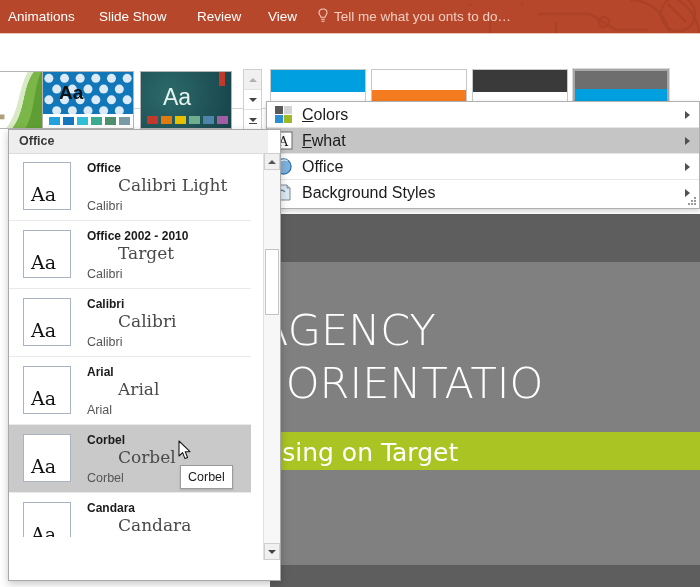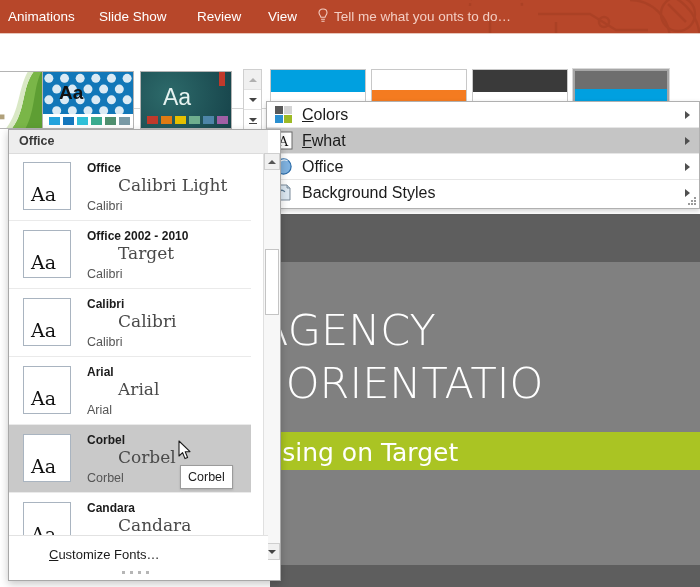--- a/index.html
+++ b/index.html
@@ -448,31 +448,20 @@
     <div class="fp-scroll">
       <div class="sb-btn sb-up">
         <i class="tri tri-up" style="top:6px;border-bottom-color:#555"></i>
       </div>
       <div class="sb-thumb"></div>
       <div class="sb-btn sb-dn">
         <i class="tri tri-dn" style="top:6px"></i>
       </div>
     </div>
 
-    <div class="fp-footer">
-      <div class="customize">
-        <span class="ul">C</span><span>ustomize Fonts…</span>
-      </div>
-      <div class="grip-dots">
-        <i></i>
-          <i></i>
-          <i></i>
-          <i></i>
-      </div>
-    </div>
   </div>
 
   <svg class="cursor" viewBox="0 0 14 21">
     <path d="M1 1 L1 16 L4.6 12.6 L7 18.6 L9.6 17.5 L7.2 11.8 L12 11.6 Z" fill="#ffffff" stroke="#1b1b1b" stroke-width="1.1" stroke-linejoin="round"></path>
   </svg>
   <div class="tooltip">Corbel</div>
 
 </div>
 
 </body></html>

